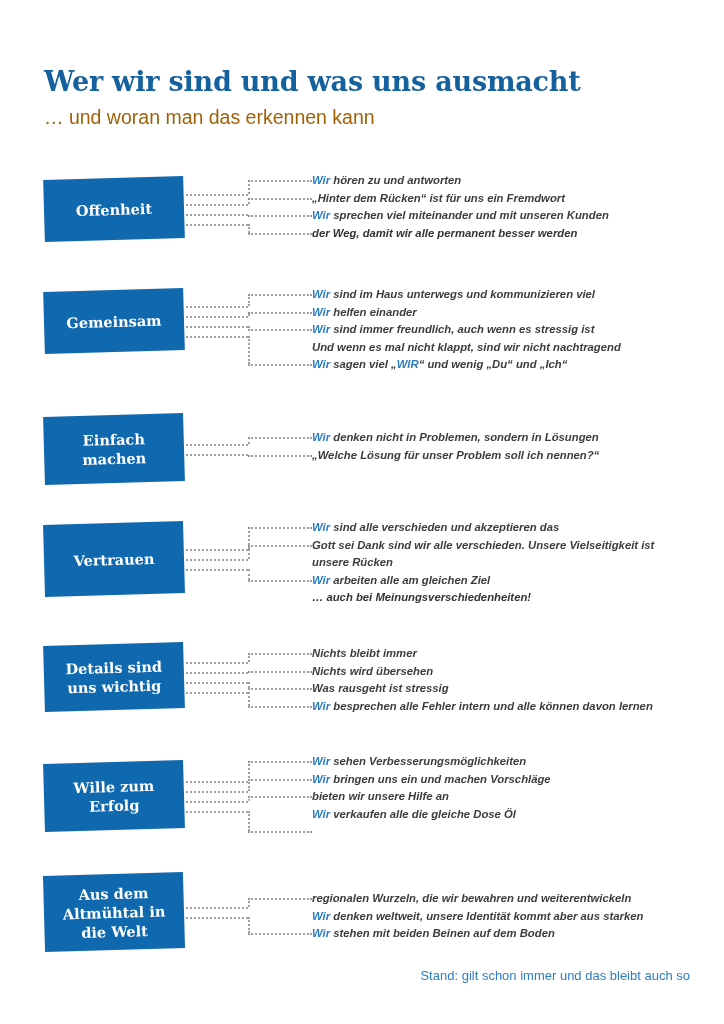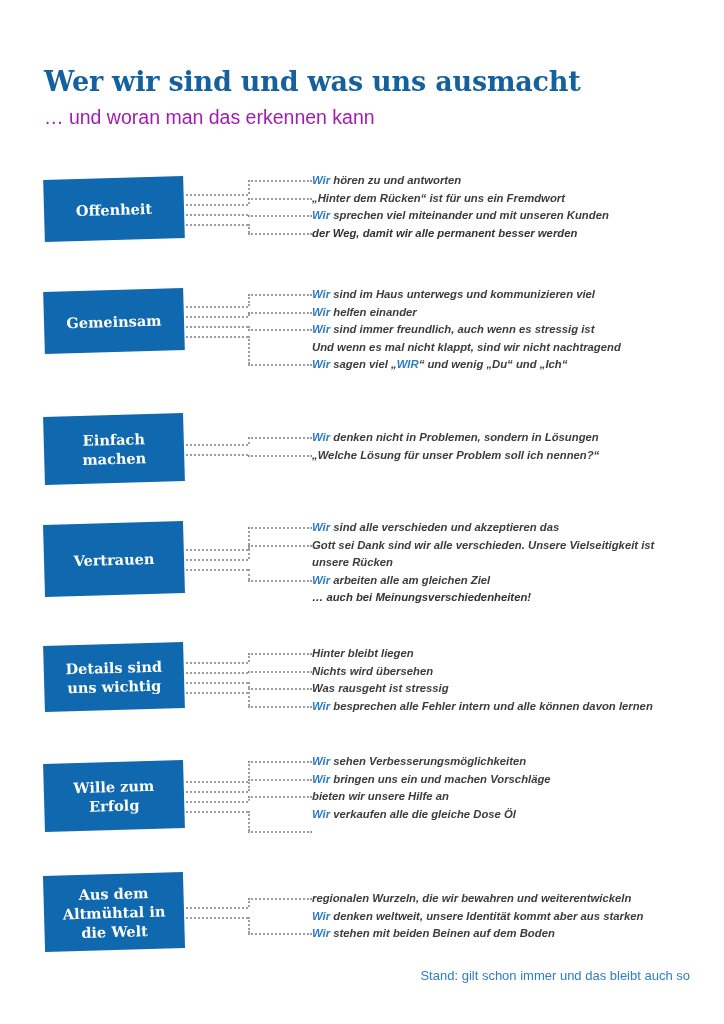--- a/index.html
+++ b/index.html
@@ -39,21 +39,21 @@
     letter-spacing: -0.2px;
     color: #15619E;
     margin: 0;
     white-space: nowrap;
   }
   .subtitle {
     font-family: "Liberation Sans", sans-serif;
     font-weight: normal;
     font-size: 19.5px;
     line-height: 26px;
-    color: #a21caf;
+    color: #a16207;
     margin: 6px 0 0 0;
     white-space: nowrap;
   }
 
   
   .block {
     position: absolute;
     left: 0;
     width: 724px;
   }
@@ -276,21 +276,21 @@
           <div class="trunk" style="top: 27px; width: 62px;"></div>
           <div class="stub" style="left: 62px; top: 25.6px; width: 64px;"></div>
           <div class="trunk" style="top: 37px; width: 62px;"></div>
           <div class="riser" style="left: 62px; top: 37px; height: 6.2px;"></div>
           <div class="stub" style="left: 62px; top: 43.2px; width: 64px;"></div>
           <div class="trunk" style="top: 47px; width: 62px;"></div>
           <div class="riser" style="left: 62px; top: 47px; height: 13.8px;"></div>
           <div class="stub" style="left: 62px; top: 60.8px; width: 64px;"></div>
         </div>
         <div class="lines">
-          <div class="line">Hinter bleibt liegen</div>
+          <div class="line">Nichts bleibt immer</div>
           <div class="line">Nichts wird übersehen</div>
           <div class="line">Was rausgeht ist stressig</div>
           <div class="line"><span class="wir">Wir</span> besprechen alle Fehler intern und alle können davon lernen</div>
         </div>
       </div>
       <div class="block" style="top: 753px;">
         <div class="badge-wrap" style="top: 9px;">
           <div class="badge" style="height: 68px; background: rgb(16, 105, 174);">
             <div class="badge-label">Wille zum
 Erfolg</div>

